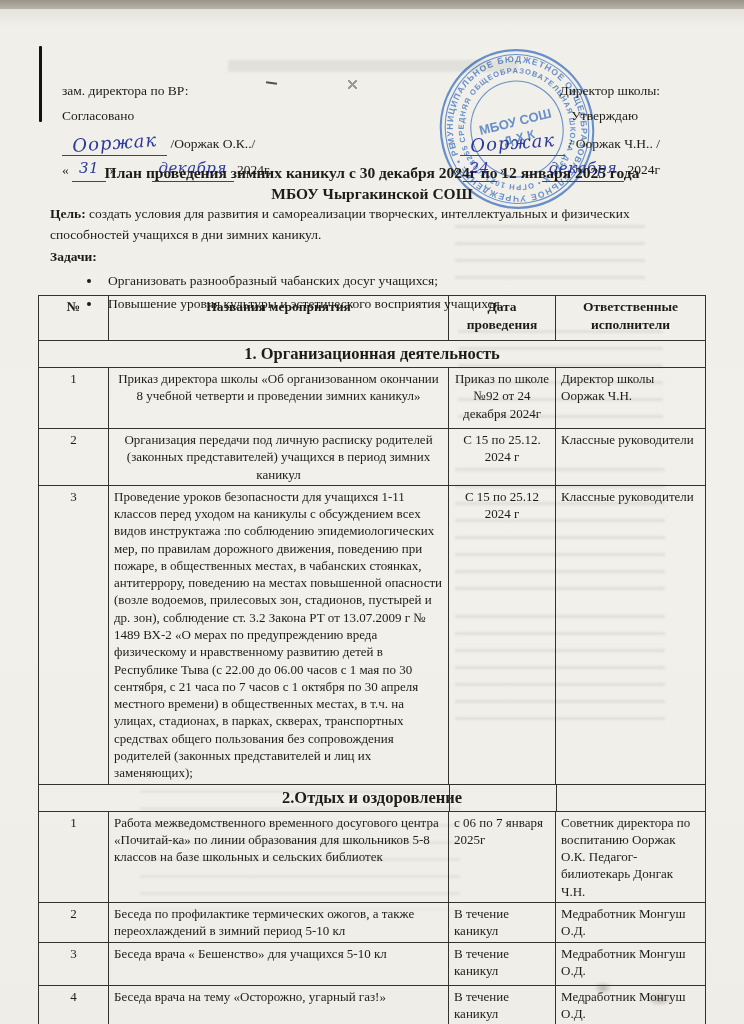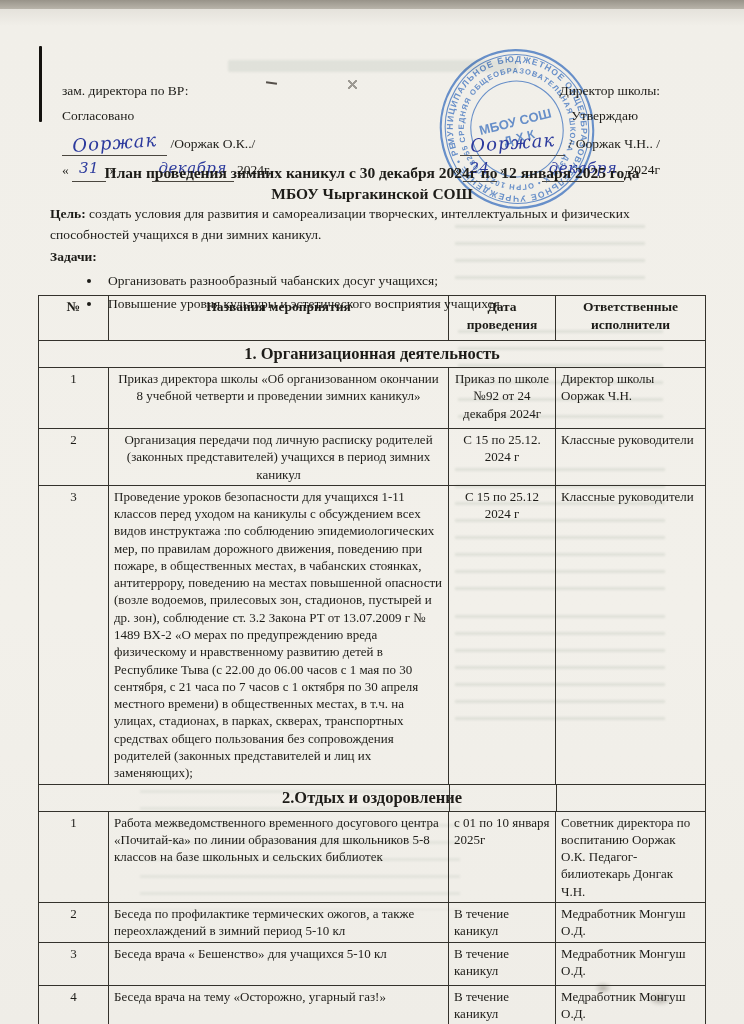--- a/index.html
+++ b/index.html
@@ -195,21 +195,21 @@
         <td class="date">С 15 по 25.12 2024  г</td>
         <td class="resp">Классные руководители</td>
       </tr>
 
       <tr style="height:20px">
         <td class="section-cell" colspan="4"><span class="seg s2"></span><span class="seg s3"></span><span>2.Отдых и оздоровление</span></td>
       </tr>
       <tr style="height:75px">
         <td class="num">1</td>
         <td class="name">Работа межведомственного временного досугового центра «Почитай-ка» по линии образования для школьников 5-8 классов на базе школьных и сельских библиотек</td>
-        <td class="date left">с 01 по 10 января  2025г</td>
+        <td class="date left">с 06 по 7 января  2025г</td>
         <td class="resp left">Советник директора по воспитанию Ооржак О.К. Педагог-билиотекарь Донгак Ч.Н.</td>
       </tr>
       <tr style="height:40px">
         <td class="num">2</td>
         <td class="name">Беседа по профилактике термических ожогов, а также переохлаждений в зимний период  5-10 кл</td>
         <td class="date left">В течение каникул</td>
         <td class="resp left">Медработник Монгуш О.Д.</td>
       </tr>
       <tr style="height:43px">
         <td class="num">3</td>

